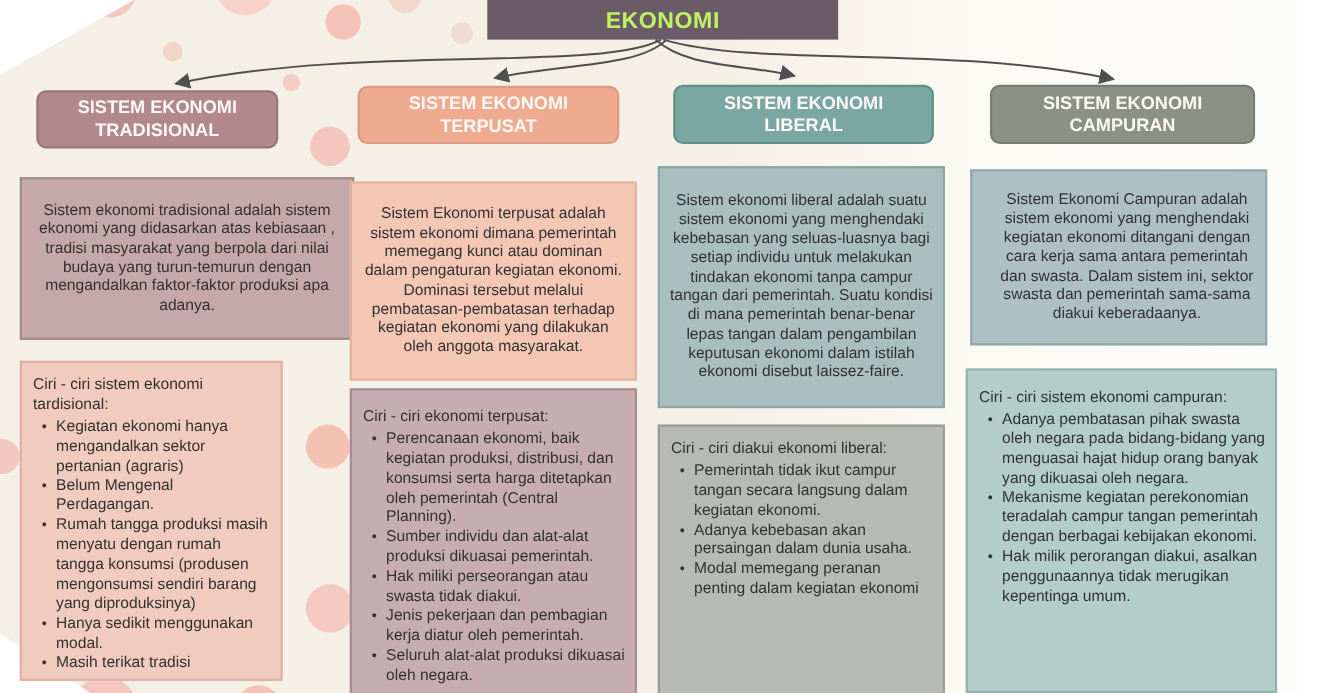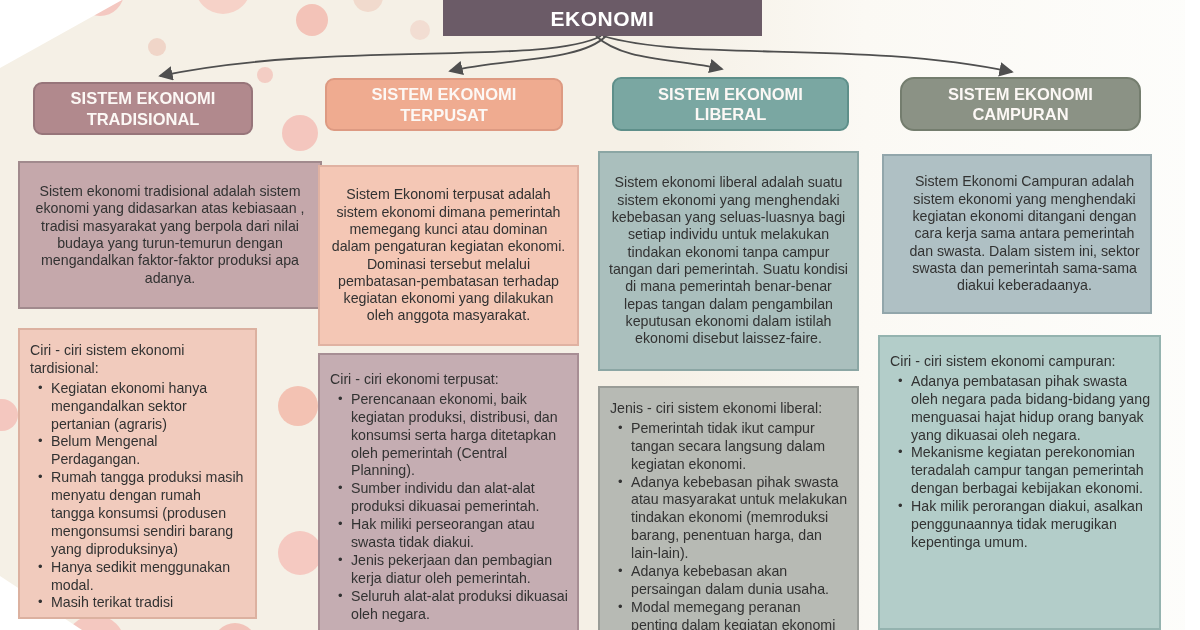--- a/index.html
+++ b/index.html
@@ -6,21 +6,21 @@
   body{width:1200px;height:630px;overflow:hidden;font-family:"Liberation Sans",sans-serif;}
   .canvas{position:relative;width:1200px;height:630px;overflow:hidden;
     background:linear-gradient(90deg,#f5f0e6 0%,#f5f0e6 55%,#fbf9f4 72%,#fdfdfb 100%);}
   .dot{position:absolute;border-radius:50%;z-index:0;}
   .wedge{position:absolute;background:#ffffff;z-index:1;}
   .wedge.tl{left:0;top:0;width:122px;height:68px;clip-path:polygon(0 0,100% 0,0 100%);}
   .wedge.bl{left:0;bottom:0;width:82px;height:54px;clip-path:polygon(0 0,0 100%,100% 100%);}
   .strip{position:absolute;top:0;right:0;width:15px;height:630px;background:#ffffff;z-index:4;}
   .arrows{position:absolute;left:0;top:0;width:1200px;height:630px;z-index:2;pointer-events:none;}
   .rootbox{position:absolute;left:443px;top:0;width:319px;height:36px;z-index:3;
-    color:#ffffff;font-weight:bold;font-size:21px;letter-spacing:.5px;
+    color:#bef264;font-weight:bold;font-size:21px;letter-spacing:.5px;
     display:flex;align-items:center;justify-content:center;padding-top:2px;box-sizing:border-box;}
   .hdr{position:absolute;z-index:3;border-radius:9px;border:2px solid;box-sizing:border-box;
     color:#fcf8f5;font-weight:bold;font-size:16.5px;line-height:1.22;text-align:center;
     display:flex;align-items:center;justify-content:center;padding:12px 8px;}
   .box{position:absolute;z-index:3;border:2px solid;box-sizing:border-box;color:#323232;}
   .desc{font-size:14.2px;line-height:1.22;text-align:center;display:flex;align-items:center;
     justify-content:center;padding:6px 9px;}
   .ciri{font-size:14.2px;line-height:1.26;padding:12px 8px 8px 10px;}
   .ciri-title{margin-bottom:2px;}
   .ciri ul{margin:0;padding:0 0 0 6px;list-style:none;}
@@ -109,30 +109,29 @@
         <li>Jenis pekerjaan dan pembagian kerja diatur oleh pemerintah.</li>
         <li>Seluruh alat-alat produksi dikuasai oleh negara.</li>
       </ul>
   </div>
 
   <div class="hdr h3" style="background: rgb(122, 167, 162); border-color: rgb(94, 143, 138);">SISTEM EKONOMI LIBERAL</div>
   <div class="box desc d3" style="background: rgb(170, 191, 189); border-color: rgb(139, 166, 164);">
     <span>Sistem ekonomi liberal adalah suatu sistem ekonomi yang menghendaki kebebasan yang seluas-luasnya bagi setiap individu untuk melakukan tindakan ekonomi tanpa campur tangan dari pemerintah. Suatu kondisi di mana pemerintah benar-benar lepas tangan dalam pengambilan keputusan ekonomi dalam istilah ekonomi disebut laissez-faire.</span>
   </div>
   <div class="box ciri c3" style="background: rgb(183, 186, 180); border-color: rgb(153, 156, 151);">
-    <div class="ciri-title">Jenis - ciri sistem ekonomi liberal:</div>
+    <div class="ciri-title">Ciri - ciri diakui ekonomi liberal:</div>
     <ul>
         <li>Pemerintah tidak ikut campur tangan secara langsung dalam kegiatan ekonomi.</li>
-        <li>Adanya kebebasan pihak swasta atau masyarakat untuk melakukan tindakan ekonomi (memroduksi barang, penentuan harga, dan lain-lain).</li>
         <li>Adanya kebebasan akan persaingan dalam dunia usaha.</li>
         <li>Modal memegang peranan penting dalam kegiatan ekonomi</li>
       </ul>
   </div>
 
-  <div class="hdr h4" style="background: rgb(139, 146, 133); border-color: rgb(116, 125, 110); border-radius: 14px;">SISTEM EKONOMI CAMPURAN</div>
+  <div class="hdr h4" style="background: rgb(139, 146, 133); border-color: rgb(116, 125, 110);">SISTEM EKONOMI CAMPURAN</div>
   <div class="box desc d4" style="background: rgb(175, 192, 196); border-color: rgb(146, 166, 171);">
     <span>Sistem Ekonomi Campuran adalah sistem ekonomi yang menghendaki kegiatan ekonomi ditangani dengan cara kerja sama antara pemerintah dan swasta. Dalam sistem ini, sektor swasta dan pemerintah sama-sama diakui keberadaanya.</span>
   </div>
   <div class="box ciri c4" style="background: rgb(179, 205, 201); border-color: rgb(148, 179, 175);">
     <div class="ciri-title">Ciri - ciri sistem ekonomi campuran:</div>
     <ul>
         <li>Adanya pembatasan pihak swasta oleh negara pada bidang-bidang yang menguasai hajat hidup orang banyak yang dikuasai oleh negara.</li>
         <li>Mekanisme kegiatan perekonomian teradalah campur tangan pemerintah dengan berbagai kebijakan ekonomi.</li>
         <li>Hak milik perorangan diakui, asalkan penggunaannya tidak merugikan kepentinga umum.</li>
       </ul>

